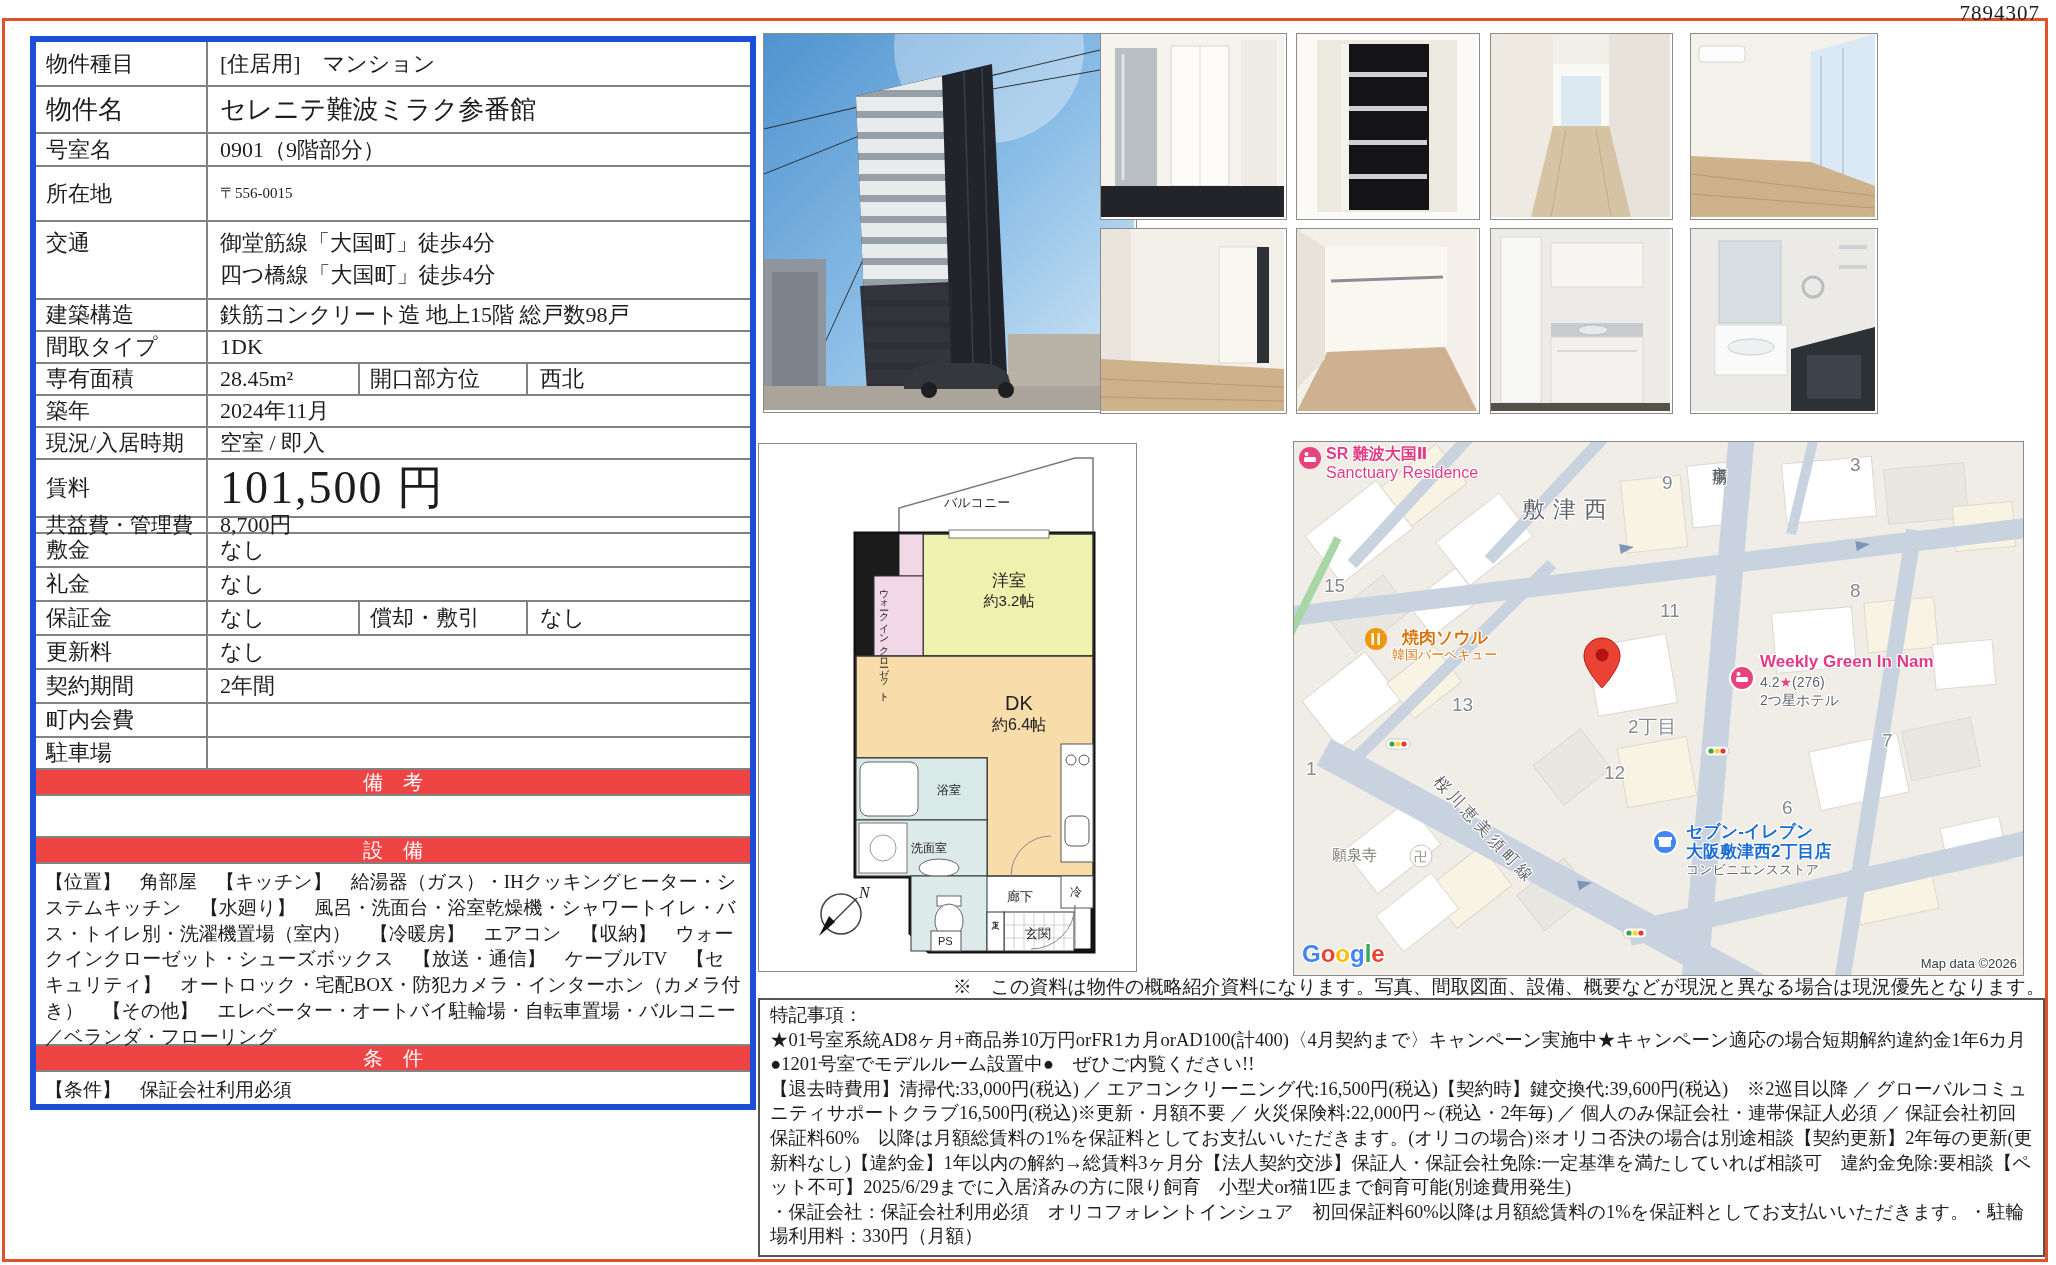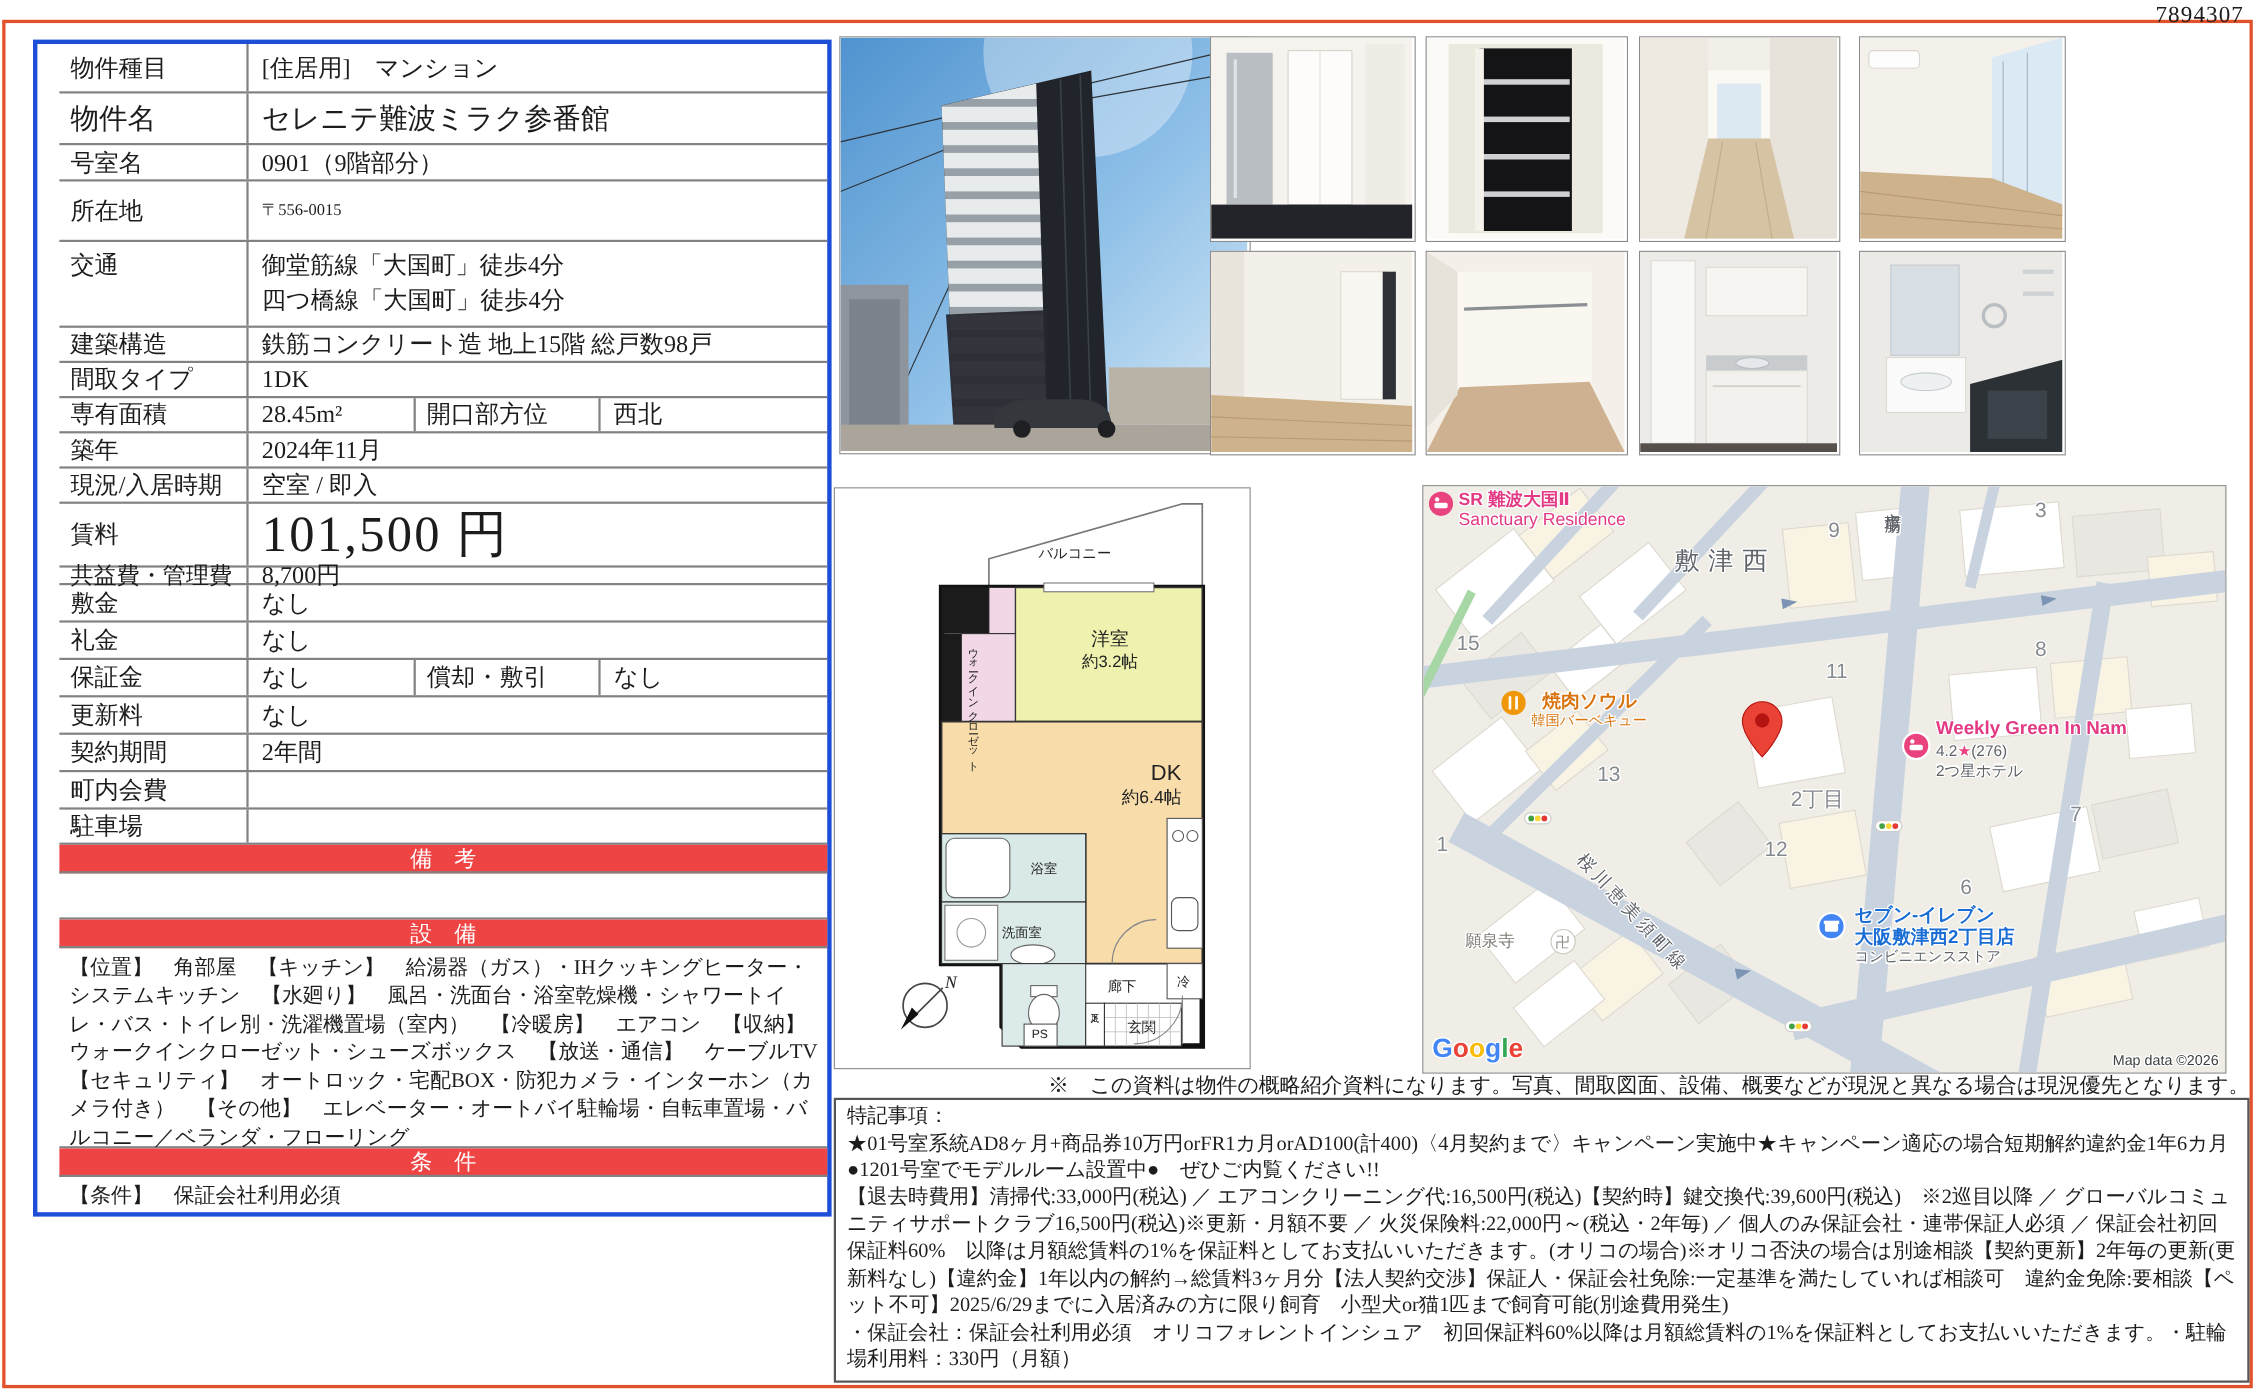--- a/index.html
+++ b/index.html
@@ -3,21 +3,21 @@
 <meta charset="utf-8">
 <style>
   html,body{margin:0;padding:0;background:#fff;}
   .page{position:relative;width:2056px;height:1265px;background:#fff;overflow:hidden;
         font-family:"Liberation Serif","DejaVu Serif",serif;color:#1c1c1c;}
   .abs{position:absolute;}
   .border-frame{position:absolute;left:2px;top:18px;width:2040px;height:1238px;
         border:3px solid #e2522a;pointer-events:none;z-index:0;}
   .doc-id{position:absolute;top:1px;right:16px;font-size:21px;letter-spacing:1px;}
   
-  .ptable{position:absolute;left:30px;top:36px;width:726px;border:4px solid #1d4ed8;background:#fff;box-sizing:border-box;z-index:2;padding-left:20px;}
+  .ptable{position:absolute;left:30px;top:36px;width:726px;border:6px solid #1d4ed8;background:#fff;box-sizing:border-box;z-index:2;}
   .trow{display:flex;border-bottom:2px solid #828282;box-sizing:border-box;}
   .trow:last-child{border-bottom:none;}
   .tlabel{width:172px;flex:none;border-right:2px solid #828282;display:flex;align-items:center;
         padding-left:10px;font-size:22px;box-sizing:border-box;}
   .tlabel.mid{width:168px;border-left:none;}
   .tval{flex:1;display:flex;align-items:center;padding-left:12px;font-size:22px;box-sizing:border-box;}
   .tval1{width:152px;flex:none;border-right:2px solid #828282;}
   .tcol{flex-direction:column;align-items:flex-start;justify-content:center;line-height:1.25;}
   .postal{font-size:15px;}
   .rent{font-size:46px;letter-spacing:2px;}
@@ -309,21 +309,21 @@
         <polygon points="-22,22 -6,8 -12,2" fill="#111"></polygon>
         <text x="18" y="-16" font-size="16" font-style="italic" font-family="Liberation Serif,serif" fill="#222">N</text>
       </g>
     </svg>
     <div class="fplabel" style="left:185px;top:50px;font-size:13px">バルコニー</div>
     <div class="fplabel" style="left:200px;top:125px;width:100px;text-align:center;font-size:17px">
       <div>洋室</div>
         <div style="font-size:15px">約3.2帖</div>
     </div>
     <div class="fplabel vtext" style="left:119px;top:138px;height:72px;font-size:10px">ウォークインクローゼット</div>
-    <div class="fplabel" style="left:205px;top:248px;width:110px;text-align:right;font-size:20px">
+    <div class="fplabel" style="left:205px;top:248px;width:110px;text-align:center;font-size:20px">
       <div>DK</div>
         <div style="font-size:16px">約6.4帖</div>
     </div>
     <div class="fplabel" style="left:178px;top:338px;font-size:12px">浴室</div>
     <div class="fplabel" style="left:152px;top:396px;font-size:12px">洗面室</div>
     <div class="fplabel" style="left:248px;top:444px;font-size:13px">廊下</div>
     <div class="fplabel" style="left:266px;top:481px;font-size:13px">玄関</div>
     <div class="fplabel vtext" style="left:231px;top:471px;height:34px;font-size:8px">下足入</div>
     <div class="fplabel" style="left:179px;top:491px;font-size:11px">PS</div>
     <div class="fplabel" style="left:311px;top:440px;font-size:12px">冷</div>

